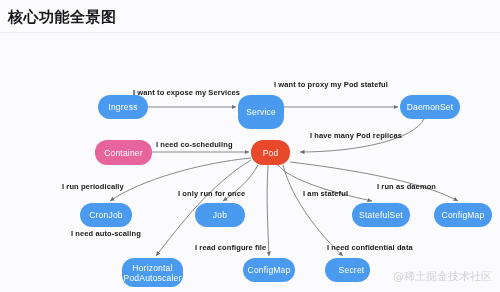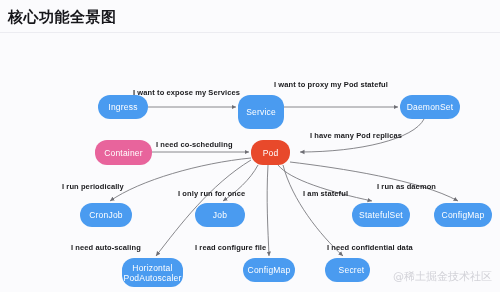--- a/index.html
+++ b/index.html
@@ -127,19 +127,19 @@
     </div>
   <div id="labels">
       <div class="edge-label" style="left: 133px; top: 80px; margin-top: 8px;">I want to expose my Services</div>
       <div class="edge-label" style="left: 274px; top: 80px;">I want to proxy my Pod stateful</div>
       <div class="edge-label" style="left: 156px; top: 140px;">I need co-scheduling</div>
       <div class="edge-label" style="left: 310px; top: 131px;">I have many Pod replicas</div>
       <div class="edge-label" style="left: 62px; top: 182px;">I run periodically</div>
       <div class="edge-label" style="left: 178px; top: 189px;">I only run for once</div>
       <div class="edge-label" style="left: 303px; top: 189px;">I am stateful</div>
       <div class="edge-label" style="left: 377px; top: 182px;">I run as daemon</div>
-      <div class="edge-label" style="left: 71px; top: 243px;">I need auto-scaling</div>
+      <div class="edge-label" style="left: 71px; top: 229px;">I need auto-scaling</div>
       <div class="edge-label" style="left: 195px; top: 243px;">I read configure file</div>
       <div class="edge-label" style="left: 327px; top: 243px;">I need confidential data</div>
     </div>
 
   <div class="watermark">@稀土掘金技术社区</div>
 </div>
 
 </body></html>

